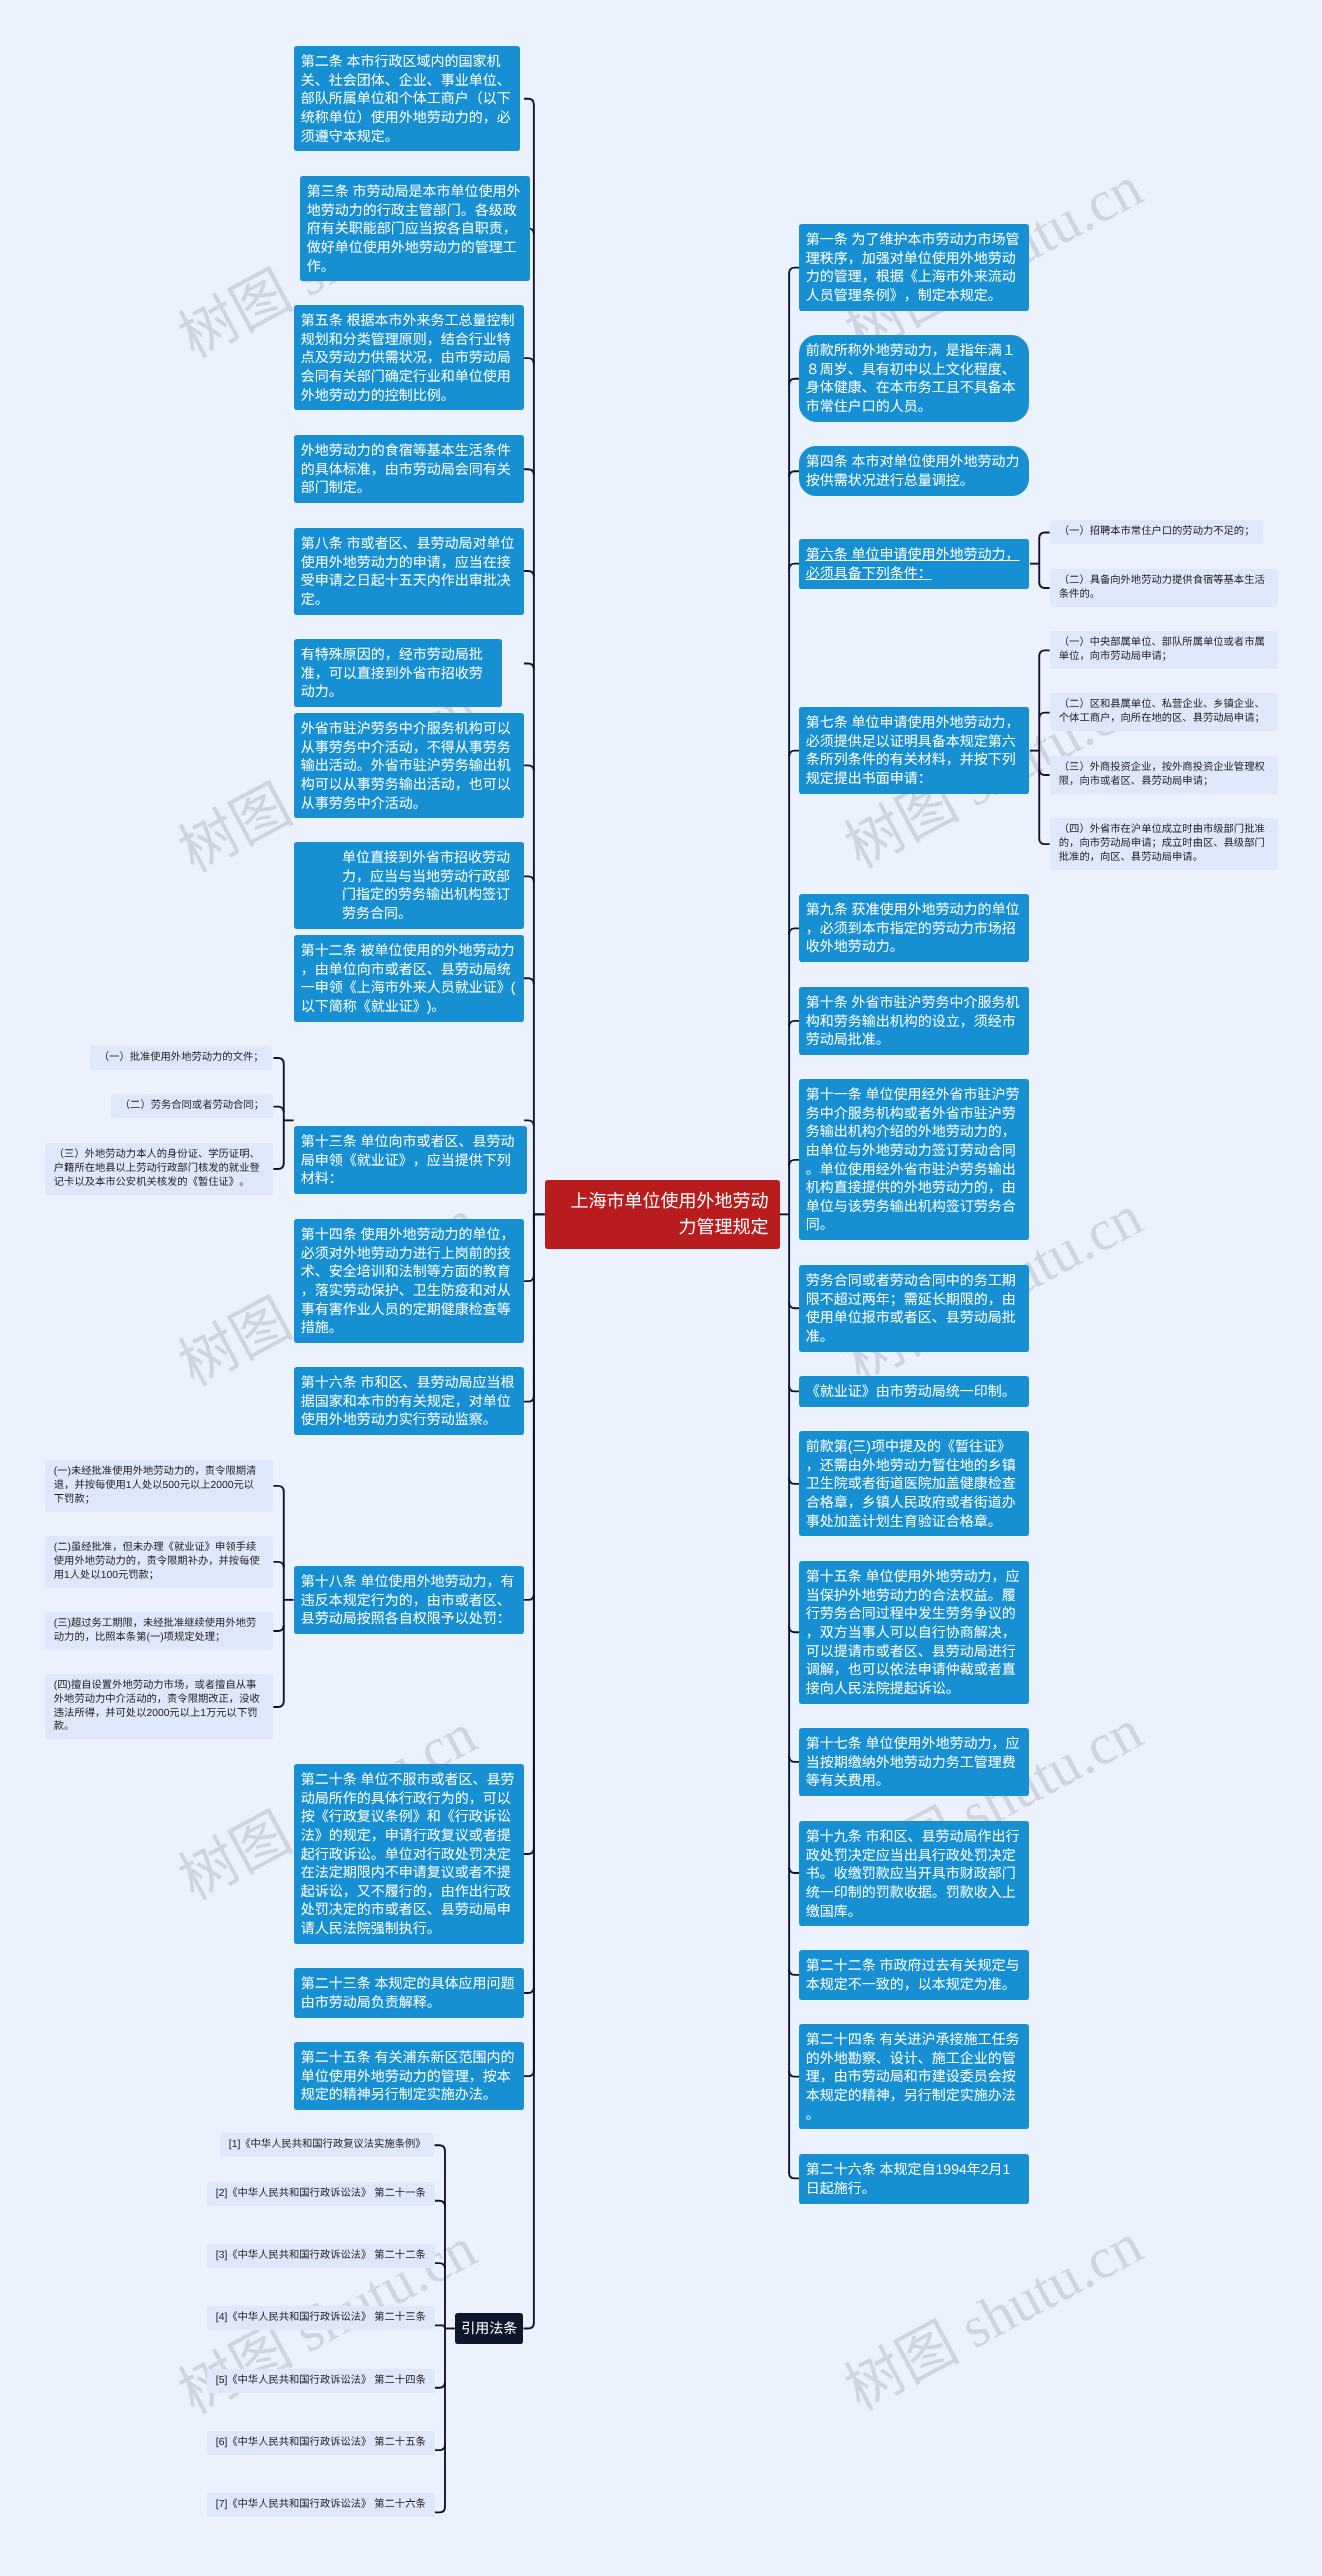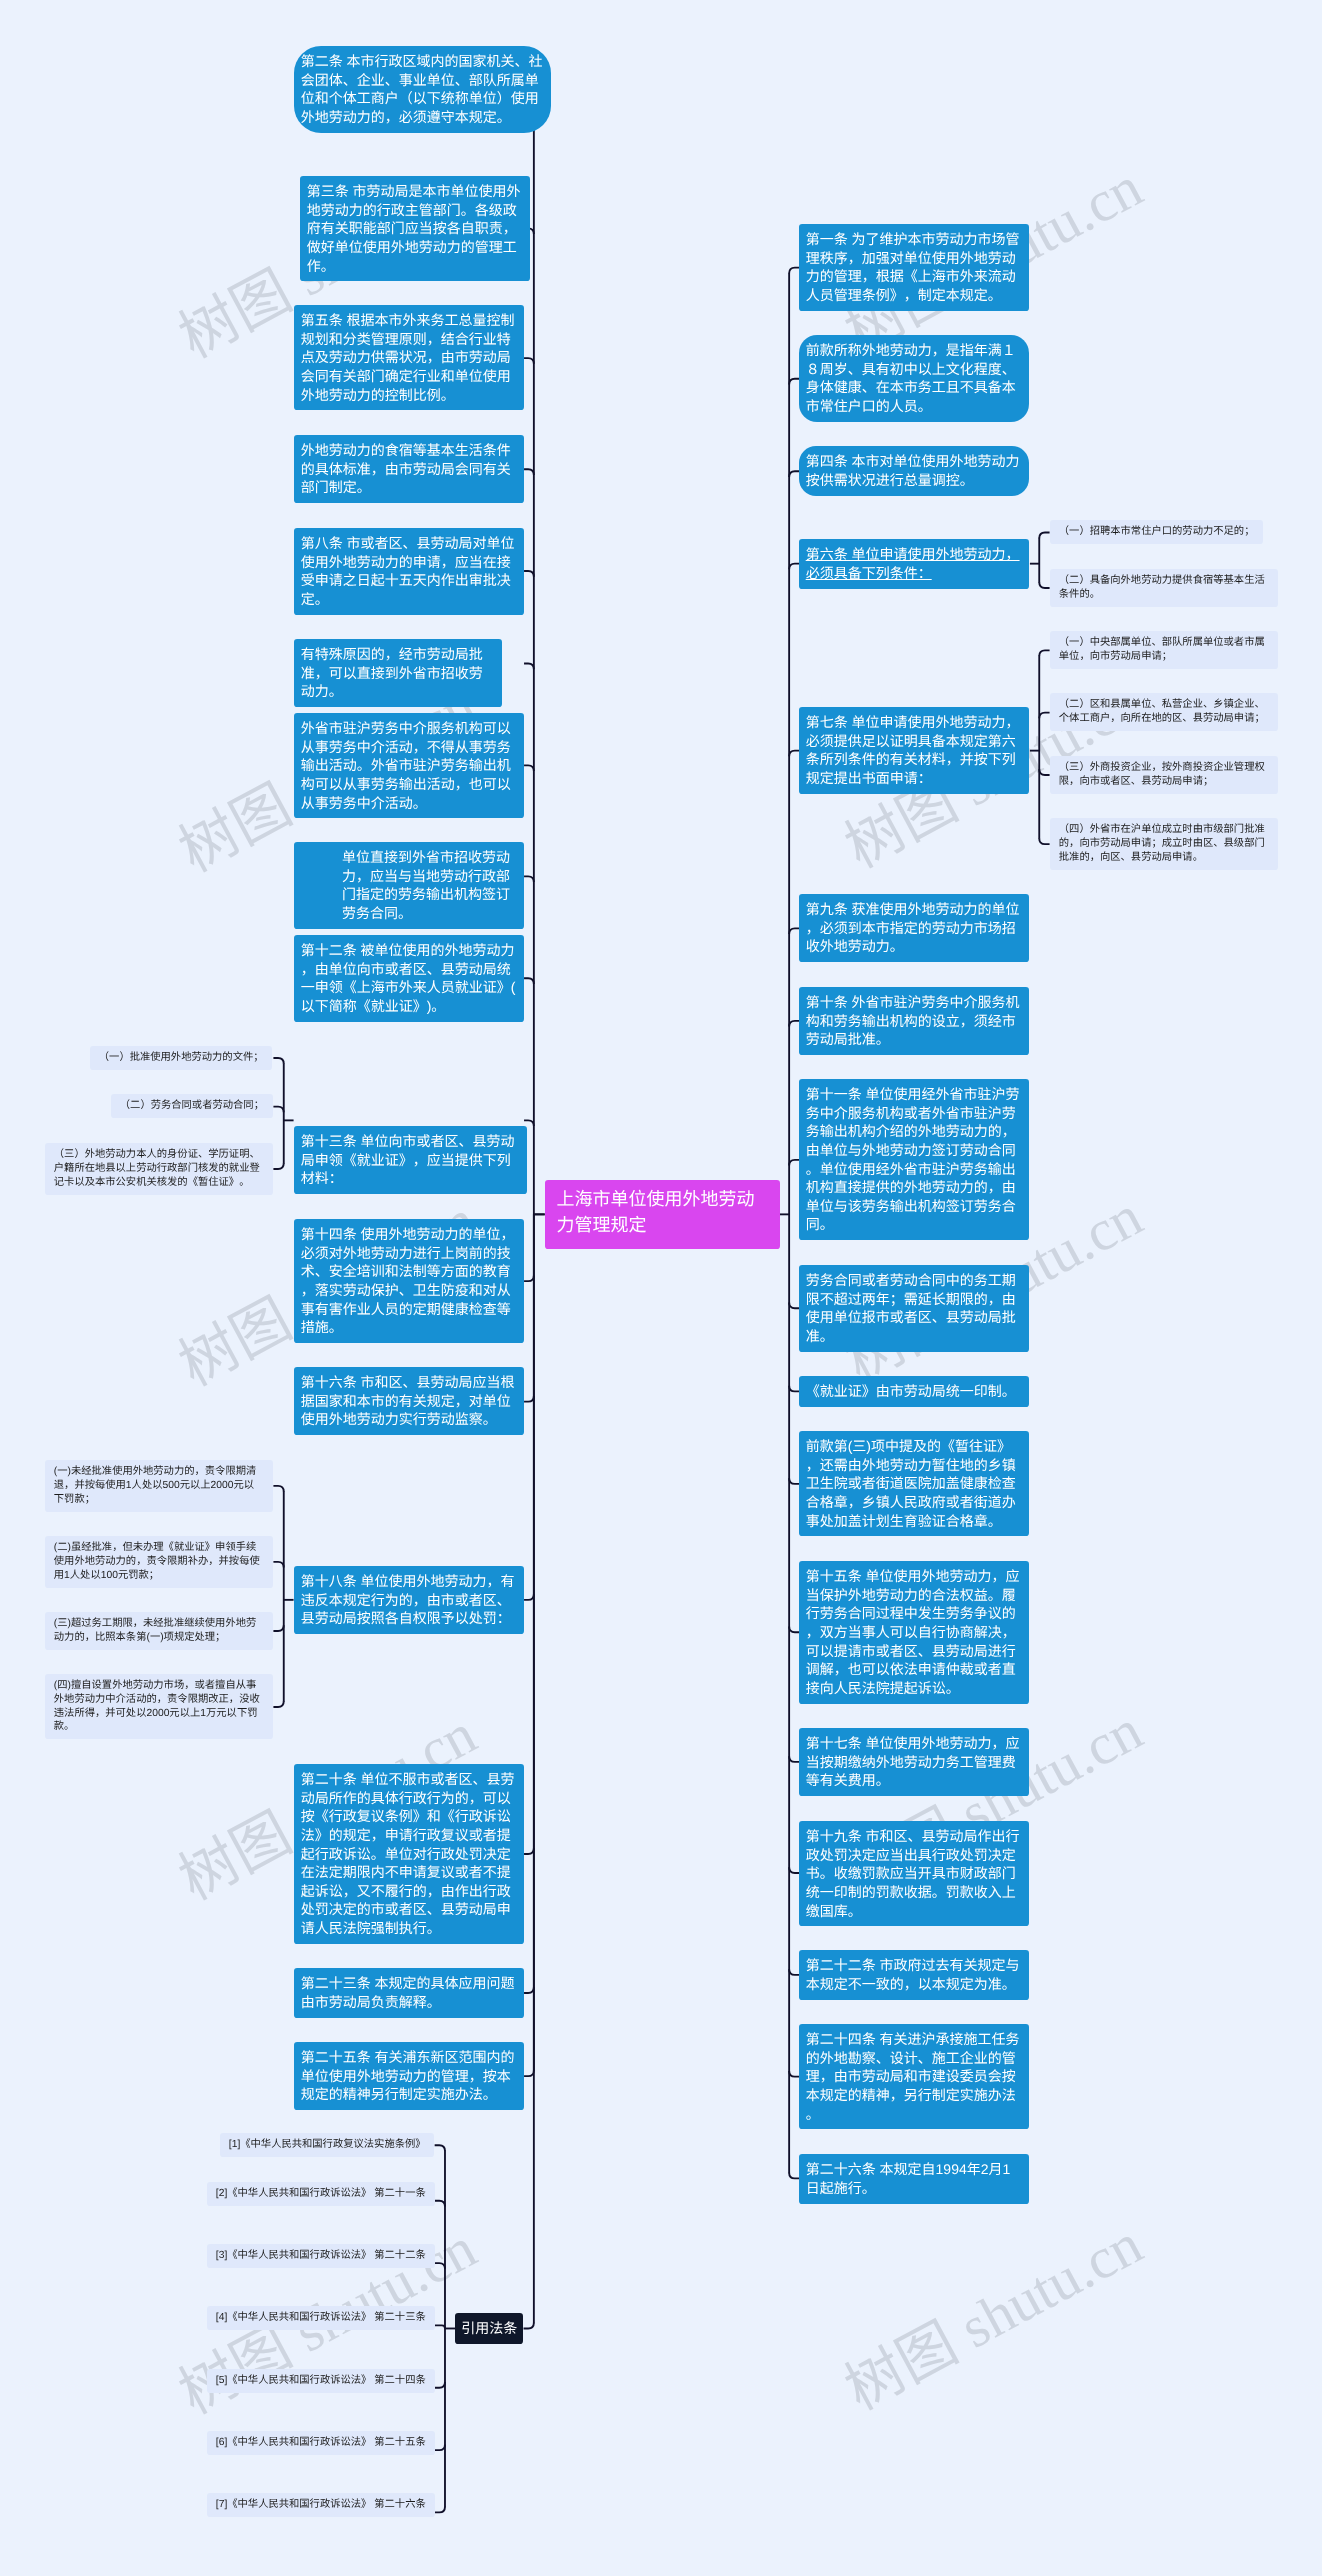--- a/index.html
+++ b/index.html
@@ -6,21 +6,21 @@
   html,body{margin:0;padding:0;}
   body{width:1323px;height:2576px;background:#ebf2fd;overflow:hidden;
        font-family:"Liberation Sans",sans-serif;position:relative;
        -webkit-font-smoothing:antialiased;text-rendering:geometricPrecision;}
   #canvas{position:absolute;left:0;top:0;width:1323px;height:2576px;overflow:hidden;}
   #watermarks{position:absolute;left:0;top:0;width:1323px;height:2576px;overflow:hidden;}
   svg#links{position:absolute;left:0;top:0;width:1323px;height:2576px;}
   .node{position:absolute;box-sizing:border-box;border-radius:3.1px;white-space:normal;
         line-break:anywhere;overflow-wrap:anywhere;word-break:break-all;
         text-spacing-trim:space-all;}
-  .n-root{background:#d946ef;color:#fff;text-align:left;font-size:18px;line-height:26px;padding:8.3px 11.4px;font-family:Liberation Mono, monospace;}
+  .n-root{background:#b91c1c;color:#fff;text-align:right;font-size:18px;line-height:26px;padding:8.3px 11.4px;}
   .n-main{background:#1790d3;color:#fff;font-size:14px;line-height:18.6px;padding:6.2px 6.7px;}
   .n-cap{background:#0f172a;color:#fff;font-size:14px;line-height:18.6px;padding:6.2px 6.2px;text-align:center;}
   .n-sub{background:#dfe8fb;color:#1b1b1b;font-size:10.3px;line-height:13.7px;padding:5.3px 8.8px;}
   .wm{position:absolute;color:#ced5e0;font-weight:400;white-space:nowrap;
       transform:rotate(-28.3deg);transform-origin:left bottom;pointer-events:none;
       font-family:"Liberation Serif",serif;}
 </style>
 </head>
 <body>
 
@@ -103,21 +103,21 @@
       <path d="M881 4506.0 L861 4506.0" fill="none" stroke="#10102a" stroke-width="3.6" stroke-linecap="butt" stroke-linejoin="round"></path>
       <path d="M861 4162.5 Q861 4151.5 850 4151.5 L841 4151.5" fill="none" stroke="#10102a" stroke-width="3.6" stroke-linecap="butt" stroke-linejoin="round"></path>
       <path d="M861 4269.9 Q861 4258.9 850 4258.9 L841 4258.9" fill="none" stroke="#10102a" stroke-width="3.6" stroke-linecap="butt" stroke-linejoin="round"></path>
       <path d="M861 4390.5 Q861 4379.5 850 4379.5 L841 4379.5" fill="none" stroke="#10102a" stroke-width="3.6" stroke-linecap="butt" stroke-linejoin="round"></path>
       <path d="M861 4506.0 Q861 4500.1 855.078125 4500.1 L841 4500.1" fill="none" stroke="#10102a" stroke-width="3.6" stroke-linecap="butt" stroke-linejoin="round"></path>
       <path d="M861 4609.7 Q861 4620.7 850 4620.7 L841 4620.7" fill="none" stroke="#10102a" stroke-width="3.6" stroke-linecap="butt" stroke-linejoin="round"></path>
       <path d="M861 4730.3 Q861 4741.3 850 4741.3 L841 4741.3" fill="none" stroke="#10102a" stroke-width="3.6" stroke-linecap="butt" stroke-linejoin="round"></path>
       <path d="M861 4850.9 Q861 4861.9 850 4861.9 L841 4861.9" fill="none" stroke="#10102a" stroke-width="3.6" stroke-linecap="butt" stroke-linejoin="round"></path>
     </svg>
   <div id="nodes">
-      <div class="node n-main" style="width: 257px; left: 294px; top: 46px; border-radius: 27px;">第二条 本市行政区域内的国家机关、社会团体、企业、事业单位、部队所属单位和个体工商户（以下统称单位）使用外地劳动力的，必须遵守本规定。</div>
+      <div class="node n-main" style="width: 226px; left: 294px; top: 46px;">第二条 本市行政区域内的国家机关、社会团体、企业、事业单位、部队所属单位和个体工商户（以下统称单位）使用外地劳动力的，必须遵守本规定。</div>
       <div class="node n-main" style="width: 230px; left: 300px; top: 176px;">第三条 市劳动局是本市单位使用外地劳动力的行政主管部门。各级政府有关职能部门应当按各自职责，做好单位使用外地劳动力的管理工作。</div>
       <div class="node n-main" style="width: 230px; left: 294px; top: 305px;">第五条 根据本市外来务工总量控制规划和分类管理原则，结合行业特点及劳动力供需状况，由市劳动局会同有关部门确定行业和单位使用外地劳动力的控制比例。</div>
       <div class="node n-main" style="width: 230px; left: 294px; top: 435px;">外地劳动力的食宿等基本生活条件的具体标准，由市劳动局会同有关部门制定。</div>
       <div class="node n-main" style="width: 230px; left: 294px; top: 528px;">第八条 市或者区、县劳动局对单位使用外地劳动力的申请，应当在接受申请之日起十五天内作出审批决定。</div>
       <div class="node n-main" style="width: 208px; left: 294px; top: 639px;">有特殊原因的，经市劳动局批准，可以直接到外省市招收劳动力。</div>
       <div class="node n-main" style="width: 230px; left: 294px; top: 713px;">外省市驻沪劳务中介服务机构可以从事劳务中介活动，不得从事劳务输出活动。外省市驻沪劳务输出机构可以从事劳务输出活动，也可以从事劳务中介活动。</div>
       <div class="node n-main" style="width: 230px; left: 294px; top: 842px; padding-left: 48px;">单位直接到外省市招收劳动力，应当与当地劳动行政部门指定的劳务输出机构签订劳务合同。</div>
       <div class="node n-main" style="width: 230px; left: 294px; top: 935px;">第十二条 被单位使用的外地劳动力，由单位向市或者区、县劳动局统一申领《上海市外来人员就业证》(以下简称《就业证》)。</div>
       <div class="node n-main" style="width: 233px; left: 294px; top: 1086px; margin-top: 40px;">第十三条 单位向市或者区、县劳动局申领《就业证》，应当提供下列材料：</div>
       <div class="node n-main" style="width: 230px; left: 294px; top: 1219px;">第十四条 使用外地劳动力的单位，必须对外地劳动力进行上岗前的技术、安全培训和法制等方面的教育，落实劳动保护、卫生防疫和对从事有害作业人员的定期健康检查等措施。</div>

